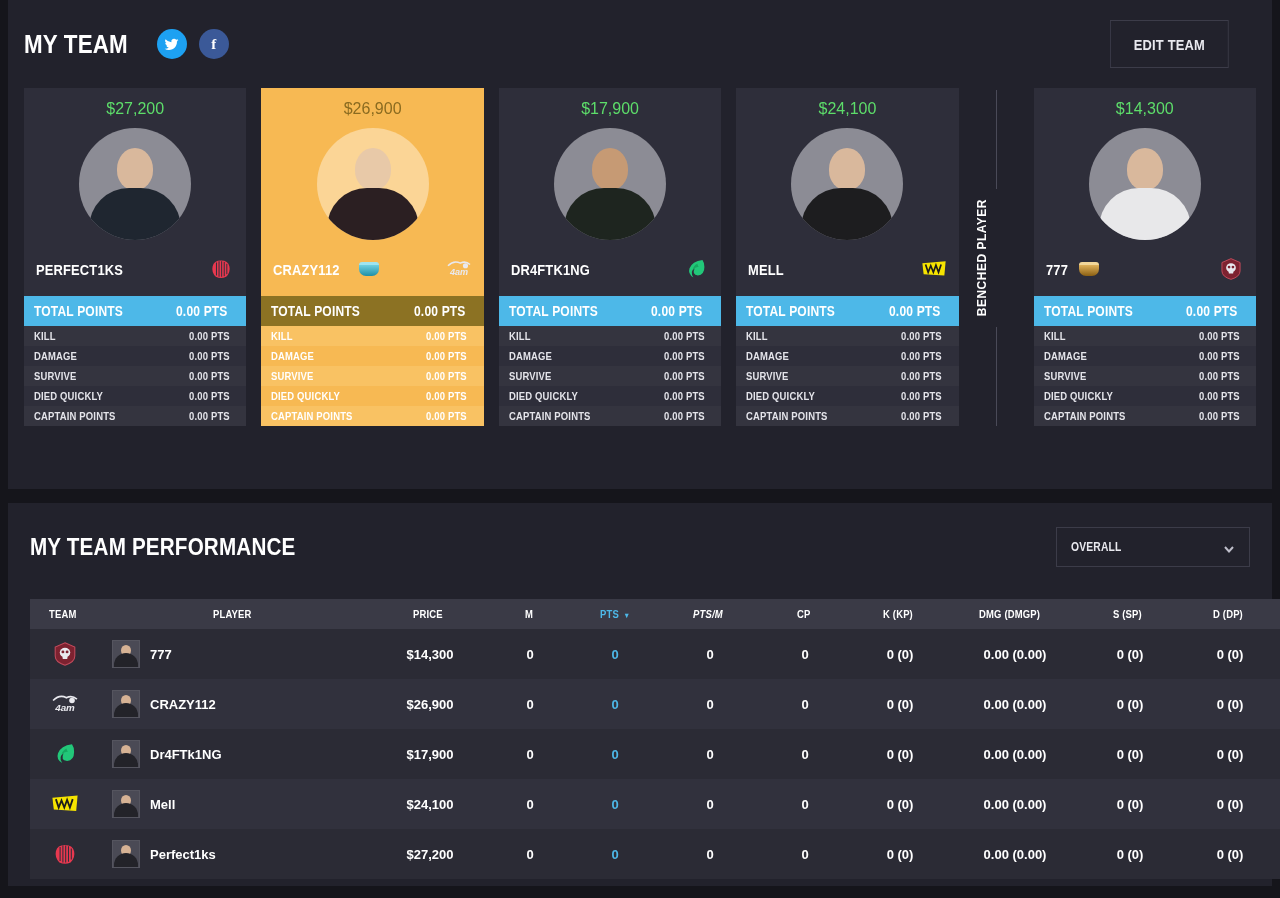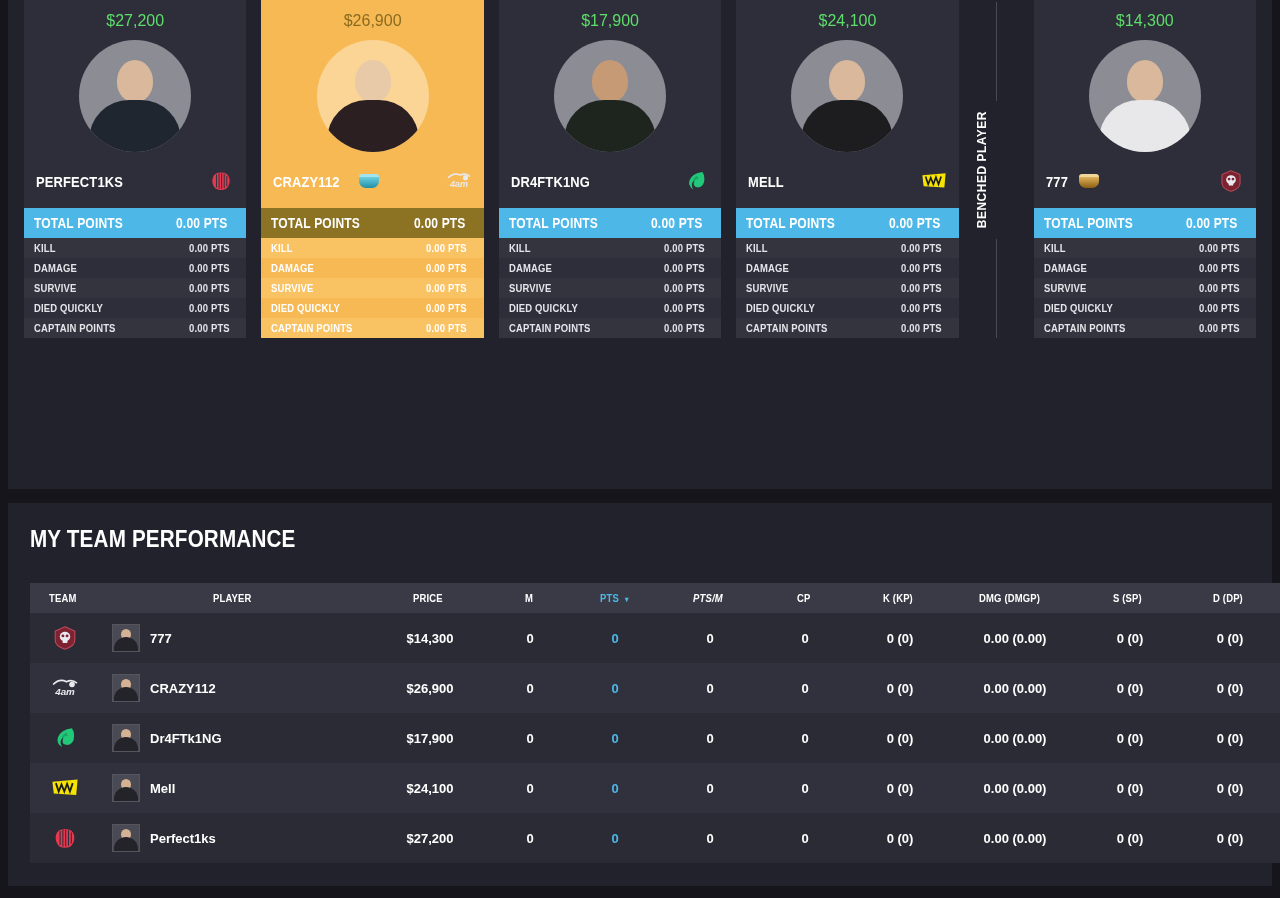--- a/index.html
+++ b/index.html
@@ -250,20 +250,37 @@
   
   .lg { display: inline-block; vertical-align: middle; }
 </style>
 </head>
 <body>
 
 <div class="page">
 
   <section class="panel panel-team">
 
+    <div class="team-head">
+      <span class="cond team-title">MY TEAM</span>
+
+      <span class="social tw">
+        <svg viewBox="0 0 24 24">
+            <path d="M23 4.9a9 9 0 0 1-2.6.7 4.5 4.5 0 0 0 2-2.5 9 9 0 0 1-2.9 1.1 4.5 4.5 0 0 0-7.7 4.1A12.8 12.8 0 0 1 2.5 3.6a4.5 4.5 0 0 0 1.4 6 4.4 4.4 0 0 1-2-.6v.1a4.5 4.5 0 0 0 3.6 4.4 4.5 4.5 0 0 1-2 .1 4.5 4.5 0 0 0 4.2 3.1A9 9 0 0 1 1 18.6a12.7 12.7 0 0 0 6.9 2c8.3 0 12.8-6.9 12.8-12.8v-.6A9 9 0 0 0 23 4.9z"></path>
+          </svg>
+      </span>
+
+      <span class="social fb">
+        <span>f</span>
+      </span>
+
+      <span class="spacer"></span>
+
+      <button class="edit-btn cond">EDIT TEAM</button>
+    </div>
 
     <div class="cards-row" id="cards-row">
         <div class="card c1">
           <div class="card-price">$27,200</div>
      <div class="card-photo">
        <span class="av-head"></span>
        <span class="av-body"></span>
      </div>
      <div class="card-name-row">
        <span class="cond card-name">PERFECT1KS</span>
@@ -471,20 +488,28 @@
       </div>
   </section>
 
   <div class="gap"></div>
 
   <section class="panel panel-perf">
 
     <div class="perf-head">
       <span class="cond perf-title">MY TEAM PERFORMANCE</span>
       <span class="spacer"></span>
+      <div class="select">
+        <span class="cond select-val">OVERALL</span>
+        <span class="chev">
+          <svg viewBox="0 0 12 12">
+              <polyline points="2,4 6,8.5 10,4"></polyline>
+            </svg>
+        </span>
+      </div>
     </div>
 
     <table>
       <thead>
         <tr id="perf-head-row">
             <th class="cond-wrap" style="width: 70px;"><span class="cond">TEAM</span></th>
             <th class="cond-wrap" style="width: 270px; text-decoration: underline;"><span class="cond">PLAYER</span></th>
             <th class="cond-wrap" style="width: 120px;"><span class="cond">PRICE</span></th>
             <th class="cond-wrap" style="width: 80px;"><span class="cond">M</span></th>
             <th class="cond-wrap sorted" style="width: 90px;"><span class="cond">PTS</span><span class="cond sort-arrow">▾</span></th>

